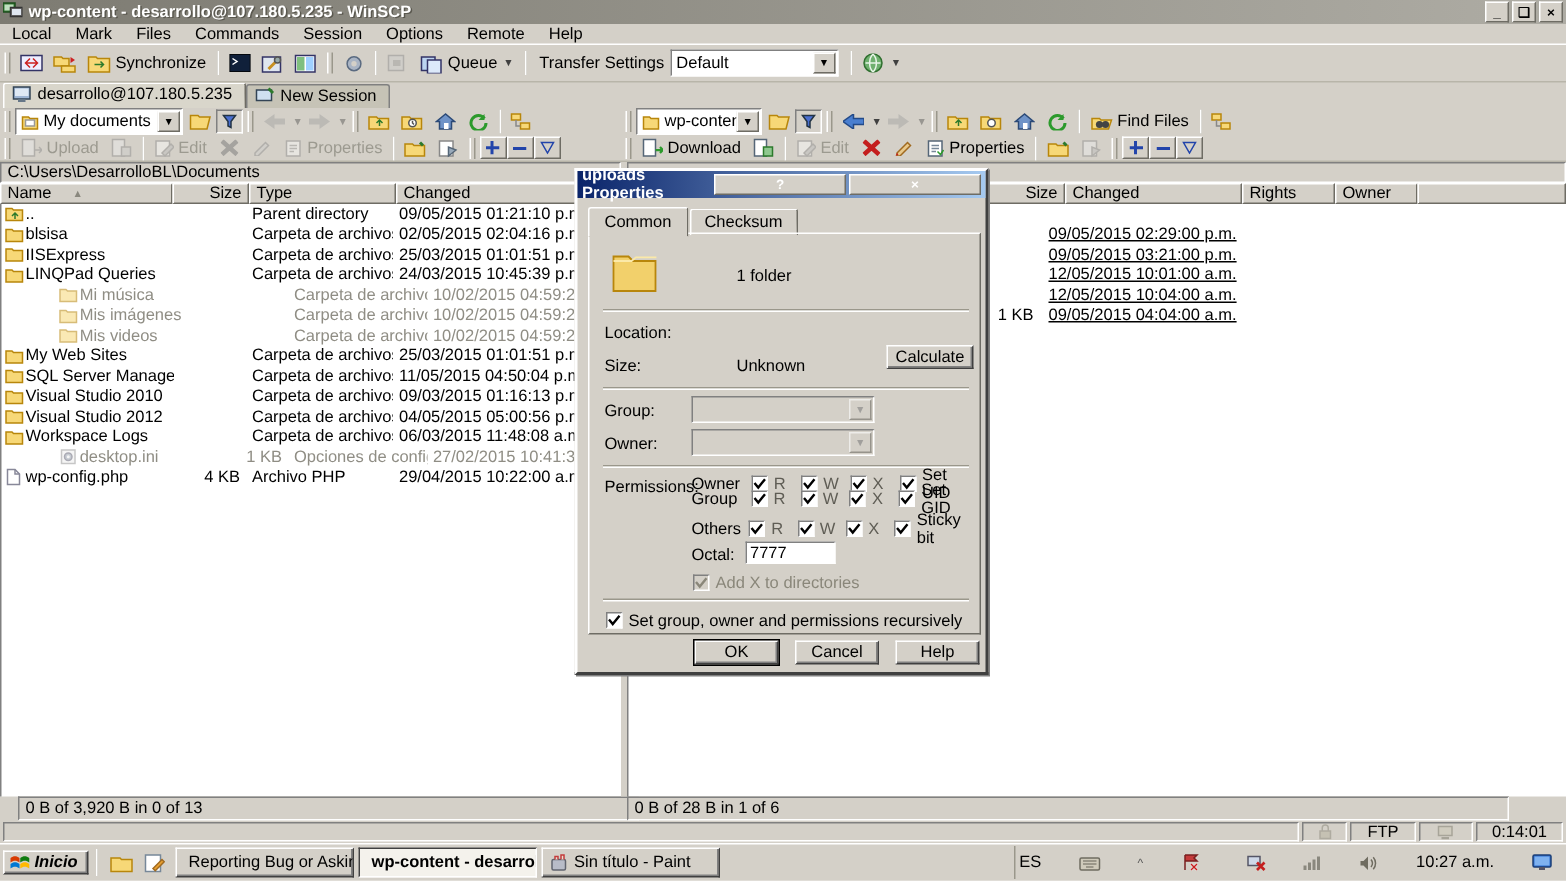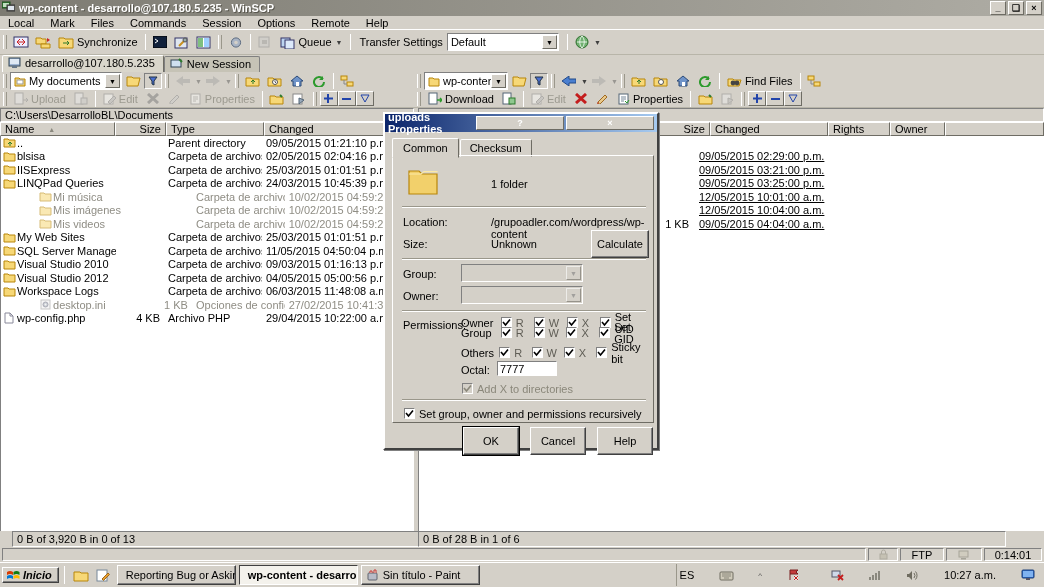--- a/index.html
+++ b/index.html
@@ -87,21 +87,21 @@
   .dpage { position:absolute; left:7px; top:41px; width:262px; height:268px;
     border:1px solid; border-color:#fff #6e6c64 #6e6c64 #fff; }
   .dpage .lab { position:absolute; color:#000; }
   .hr { position:absolute; left:9px; width:244px; height:2px; border-top:1px solid #9a978b; border-bottom:1px solid #fff; }
   .cb { width:11px; height:11px; background:#fff; border:1px solid; border-color:#808080 #fff #fff #808080;
     display:inline-flex; align-items:center; justify-content:center; }
   .cb.gray { background:#d4d0c8; }
   .permrow { position:absolute; left:68px; display:flex; align-items:center; height:13px; gap:4px; }
   .permrow .pl { width:36px; }
   .permrow .cl { width:14px; color:#5f5d55; }
-  .btn { position:absolute; height:28px; border:1px solid; border-color:#fff #404040 #404040 #fff;
+  .btn { position:absolute; height:16px; border:1px solid; border-color:#fff #404040 #404040 #fff;
     background:#d4d0c8; display:flex; align-items:center; justify-content:center; box-shadow:inset -1px -1px 0 #808080; }
   .btn.def { outline:1px solid #000; }
 
   
   .taskbar { position:absolute; left:0; top:562px; width:1044px; height:25px; background:#d4d0c8;
     border-top:1px solid #fff; display:flex; align-items:center; padding:0 2px; }
   .startbtn { height:16px; display:flex; align-items:center; gap:3px; padding:0 6px 0 3px;
     border:1px solid; border-color:#fff #404040 #404040 #fff; box-shadow:inset -1px -1px 0 #808080; font-weight:bold; font-style:italic; }
   .taskbtn { height:20px; width:119px; margin-left:3px; display:flex; align-items:center; gap:4px; padding:0 4px;
     border:1px solid; border-color:#fff #404040 #404040 #fff; box-shadow:inset -1px -1px 0 #808080; overflow:hidden; white-space:nowrap; }
@@ -749,27 +749,20 @@
       <div class="frow">
         <span class="rname"></span>
         <span class="rsize"></span>
         <span class="rchg">09/05/2015 03:21:00 p.m.</span>
         <span class="rrights"></span>
         <span class="rowner"></span>
       </div>
       <div class="frow">
         <span class="rname"></span>
         <span class="rsize"></span>
-        <span class="rchg">09/05/2015 03:25:00 p.m.</span>
-        <span class="rrights"></span>
-        <span class="rowner"></span>
-      </div>
-      <div class="frow">
-        <span class="rname"></span>
-        <span class="rsize"></span>
         <span class="rchg">12/05/2015 10:01:00 a.m.</span>
         <span class="rrights"></span>
         <span class="rowner"></span>
       </div>
       <div class="frow">
         <span class="rname"></span>
         <span class="rsize"></span>
         <span class="rchg">12/05/2015 10:04:00 a.m.</span>
         <span class="rrights"></span>
         <span class="rowner"></span>
@@ -821,21 +814,20 @@
     <div class="dpage">
       <span style="position:absolute;left:14px;top:10px">
         <svg width="34" height="30" viewBox="0 0 17 15">
             <path d="M1 2.5h5l1.5 1.5H15v10H1z" fill="#f2d06b" stroke="#b8860b" stroke-width=".6"></path>
             <path d="M1 4h6L8.5 2.8h6.8" fill="none" stroke="#fbe9a8" stroke-width=".6"></path>
           </svg>
       </span>
       <span class="lab" style="left:98px;top:22px">1 folder</span>
       <div class="hr" style="top:50px"></div>
       <span class="lab" style="left:10px;top:60px">Location:</span>
-      <span class="lab" style="left:98px;top:60px">/grupoadler.com/wordpress/wp-content</span>
       <span class="lab" style="left:10px;top:82px">Size:</span>
       <span class="lab" style="left:98px;top:82px">Unknown</span>
       <span class="btn" style="left:198px;top:74px;width:58px">Calculate</span>
       <div class="hr" style="top:102px"></div>
       <span class="lab" style="left:10px;top:112px">Group:</span>
       <span class="combo sunken discombo" style="position:absolute;left:68px;top:108px;width:122px">
           <span class="arrowbox" style="opacity:.6">▼</span>
         </span>
       <span class="lab" style="left:10px;top:134px">Owner:</span>
       <span class="combo sunken discombo" style="position:absolute;left:68px;top:130px;width:122px">

